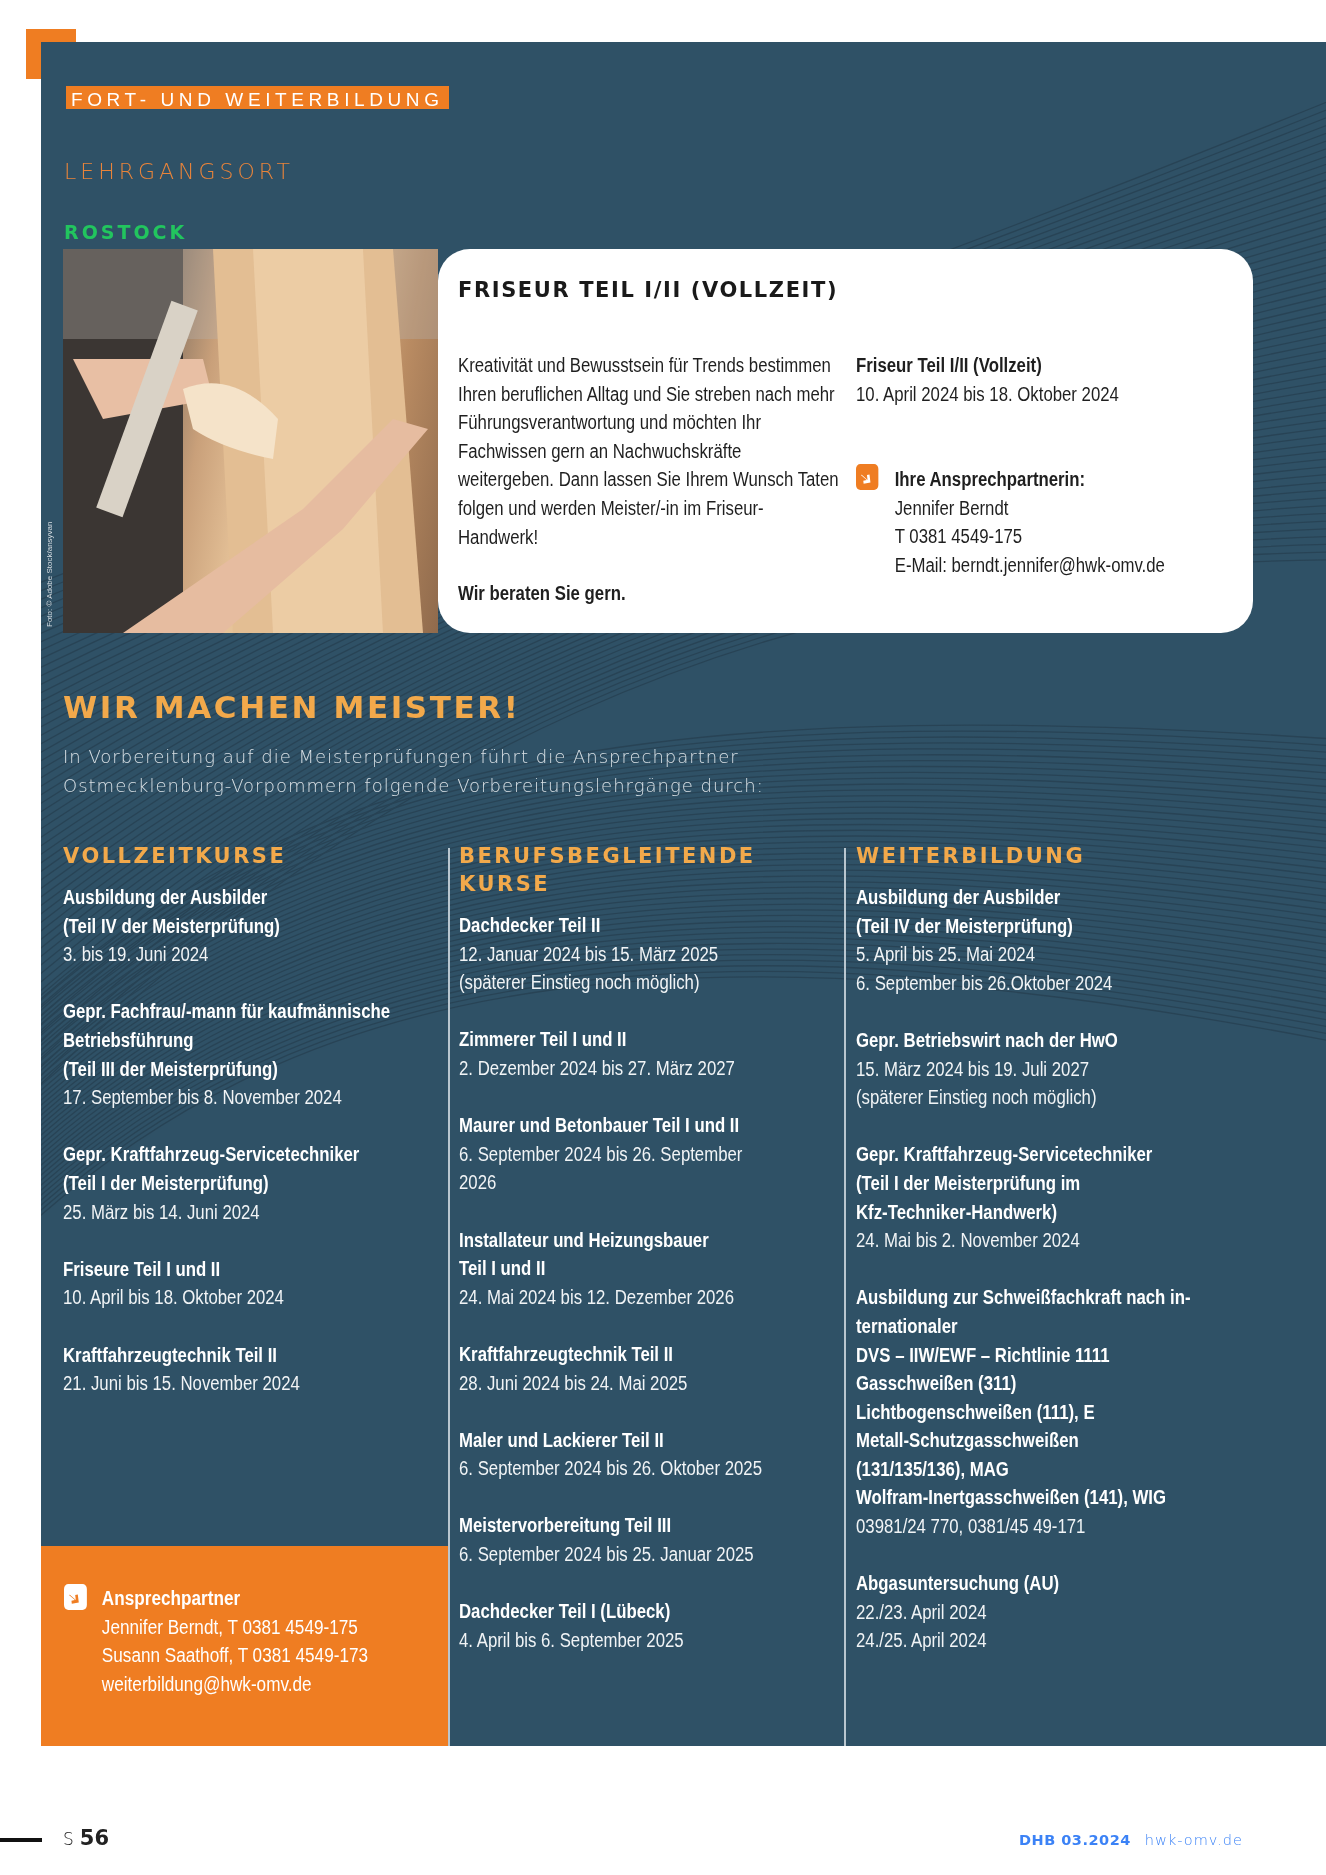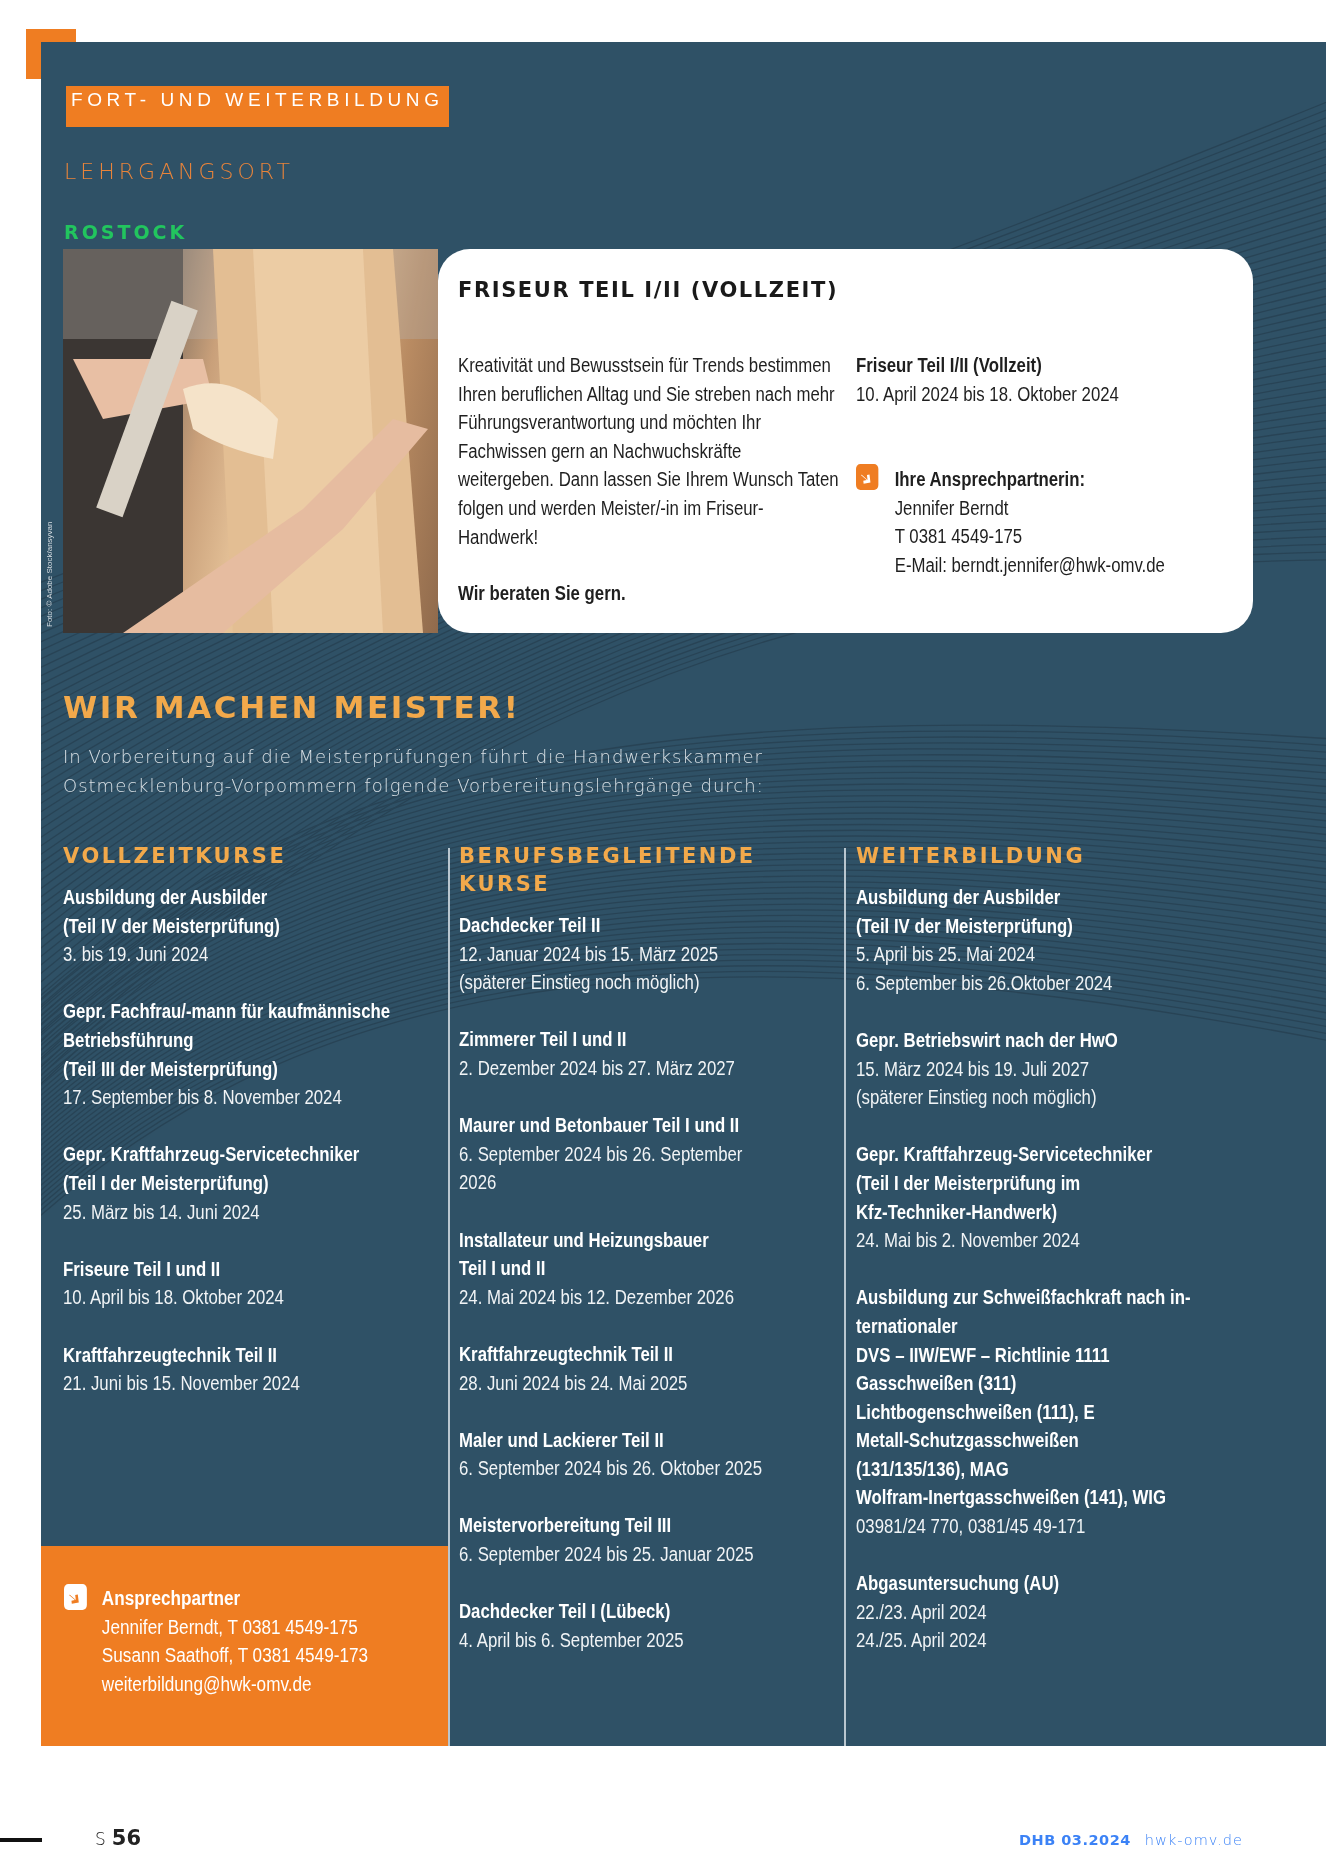--- a/index.html
+++ b/index.html
@@ -7,21 +7,21 @@
   body { position: relative; font-family: "DejaVu Sans", sans-serif; }
 
   .accent-block { position: absolute; left: 26px; top: 29px; width: 50px; height: 50px; background: #ef7d22; }
   .panel {
     position: absolute; left: 41px; top: 42px; width: 1285px; height: 1704px;
     background: #2f5166; overflow: hidden;
   }
   .panel-pattern { position: absolute; left: 0; top: 0; width: 100%; height: 100%; pointer-events: none; }
 
   .tag {
-    position: absolute; left: 25px; top: 44px; height: 41px; padding: 0 5px;
+    position: absolute; left: 25px; top: 44px; height: 23px; padding: 0 5px;
     background: #ef7d22; color: #ffffff;
     font-family: "Liberation Sans Narrow", "Liberation Sans", sans-serif;
     font-size: 19px; letter-spacing: 4.6px; line-height: 27px; white-space: nowrap;
   }
   .loc-label {
     position: absolute; left: 23px; top: 117px; color: #e9843a;
     font-family: "DejaVu Sans", sans-serif; font-size: 22px; letter-spacing: 4px; font-weight: 300;
   }
   .loc-title {
     position: absolute; left: 23px; top: 150px; color: #22c55e;
@@ -96,21 +96,21 @@
   }
   .contact-inner {
     position: absolute; left: 23px; top: 38px; padding-left: 43px;
     font-family: "Liberation Sans", sans-serif; font-size: 19.5px; line-height: 28.6px;
     transform: scaleX(0.88); transform-origin: left top; width: 400px;
   }
   .contact-inner .arrow-icon { left: 0; top: 0; }
 
   .footer-line { position: absolute; left: 0; top: 1838px; width: 42px; height: 4px; background: #111111; }
   .footer-page {
-    position: absolute; left: 63px; top: 1826px; font-family: "DejaVu Sans", sans-serif; color: #222; margin-left: 32px;
+    position: absolute; left: 63px; top: 1826px; font-family: "DejaVu Sans", sans-serif; color: #222;
   }
   .footer-page .s { font-size: 17px; font-weight: 300; margin-right: 6px; }
   .footer-page .num { font-size: 21px; font-weight: bold; }
   .footer-right {
     position: absolute; left: 1019px; top: 1832px; font-family: "DejaVu Sans", sans-serif; font-size: 14.5px; color: #3b82f6;
   }
   .footer-right .issue { font-weight: bold; margin-right: 14px; letter-spacing: 0.5px; }
   .footer-right .site { letter-spacing: 1px; font-weight: 300; }
 </style>
 </head>
@@ -265,21 +265,21 @@
         <div class="bold">Ihre Ansprechpartnerin:</div>
         <div>Jennifer Berndt</div>
         <div>T 0381 4549-175</div>
         <div>E-Mail: berndt.jennifer@hwk-omv.de</div>
       </div>
     </div>
   </div>
 
   <div class="main-heading">WIR MACHEN MEISTER!</div>
   <div class="main-intro">
-    <div>In Vorbereitung auf die Meisterprüfungen führt die Handwerkskammer</div>
+    <div>In Vorbereitung auf die Meisterprüfungen führt die Ansprechpartner</div>
     <div>Ostmecklenburg-Vorpommern folgende Vorbereitungslehrgänge durch:</div>
   </div>
 
   <div class="divider d1"></div>
   <div class="divider d2"></div>
 
   <div class="col col1">
     <div class="col-head">VOLLZEITKURSE</div>
     <div class="course-list">
         <div class="course">

